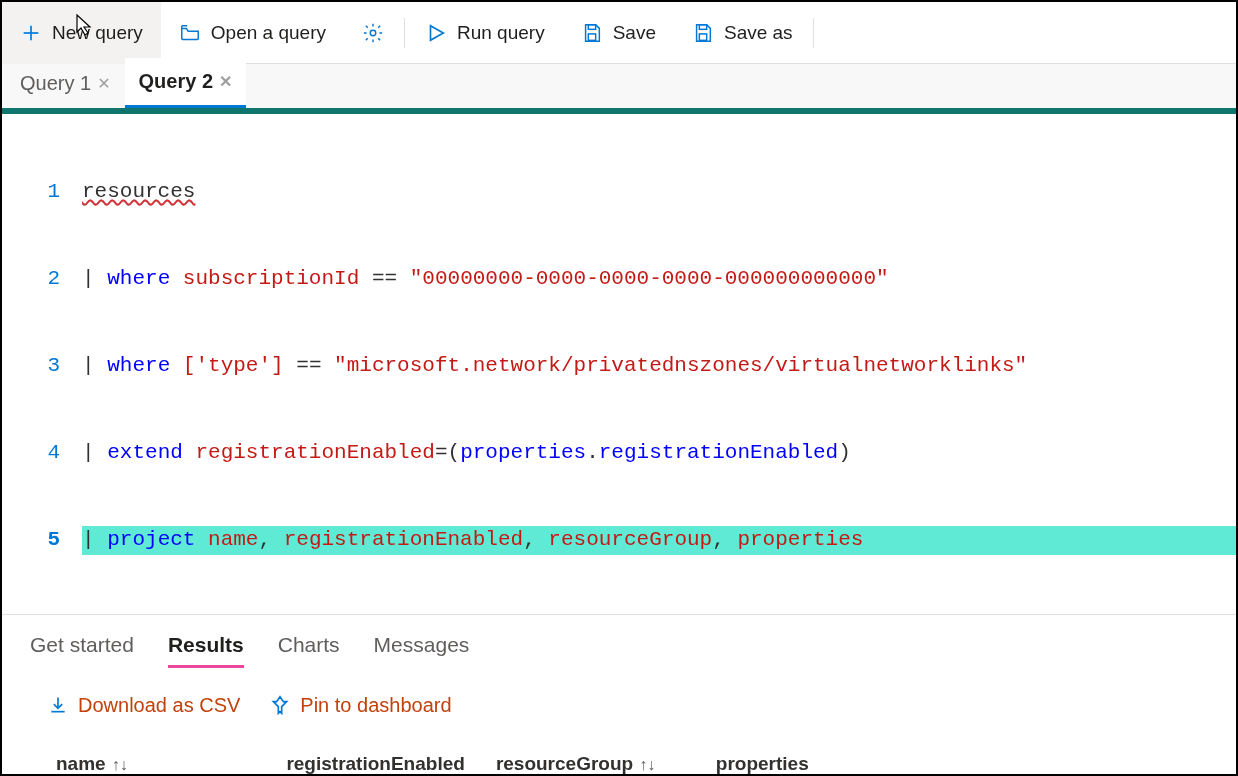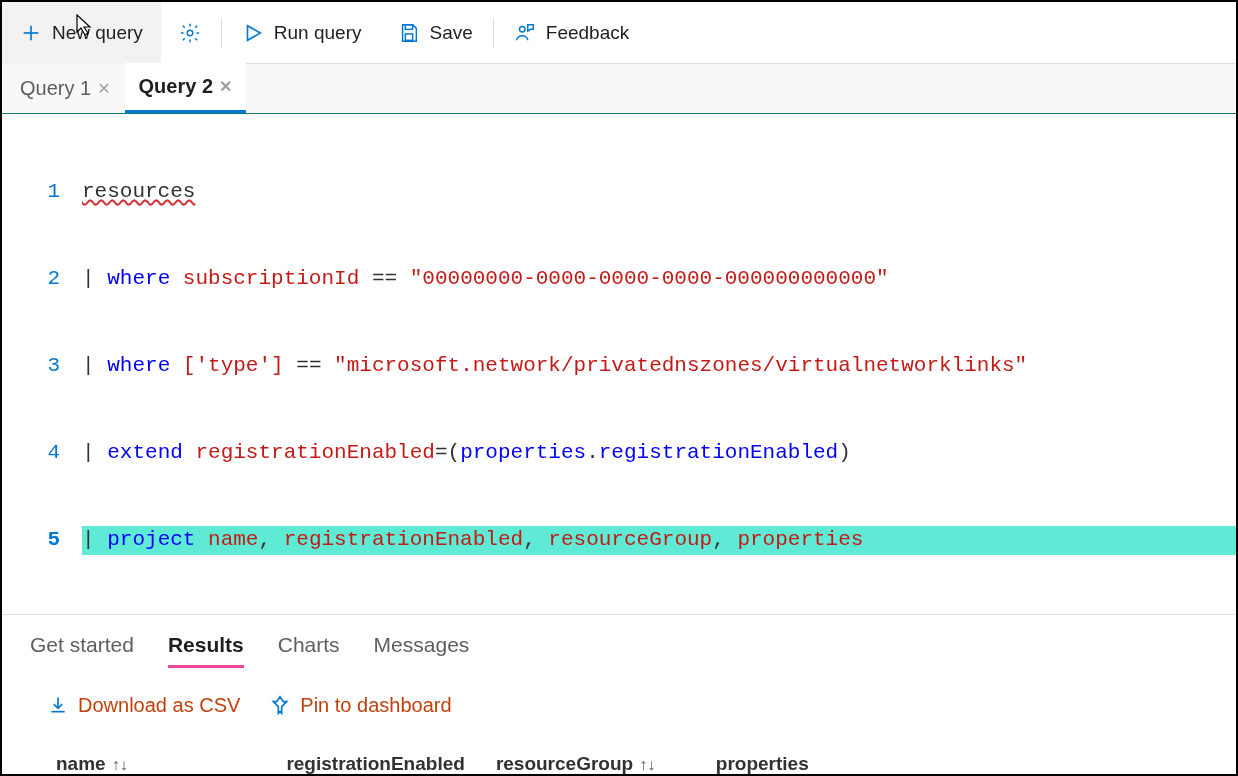--- a/index.html
+++ b/index.html
@@ -34,21 +34,21 @@
   .toolbar .btn.new { background: #f3f2f1; }
   .toolbar .divider { width:1px; height:30px; background:#e1dfdd; margin:0 2px; }
   .toolbar .icon { display:inline-flex; align-items:center; justify-content:center; color:#0078d4; }
   .toolbar svg { width:22px; height:22px; }
 
   .tabsbar {
     display:flex;
     align-items:flex-end;
     background:#f8f8f8;
     height:50px;
-    border-bottom:1px solid #0f766e;
+    border-bottom:6px solid #0f766e;
     padding-left:4px;
   }
   .tab {
     display:flex;
     align-items:center;
     gap:6px;
     padding:0 14px;
     height:50px;
     font-size:20px;
     color:#605e5c;
@@ -149,20 +149,29 @@
       <svg viewBox="0 0 24 24" fill="none" stroke="currentColor" stroke-width="1.8">
           <line x1="12" y1="4" x2="12" y2="20"></line>
           <line x1="4" y1="12" x2="20" y2="12"></line>
         </svg>
     </span>
     <span>New query</span>
   </div>
   <div class="btn">
     <span class="icon">
       <svg viewBox="0 0 24 24" fill="none" stroke="currentColor" stroke-width="1.6">
+          <path d="M3 7h5l2 3h11v8a1 1 0 0 1-1 1H4a1 1 0 0 1-1-1V7z"></path>
+          <path d="M3 7V5a1 1 0 0 1 1-1h5"></path>
+        </svg>
+    </span>
+    <span>Open a query</span>
+  </div>
+  <div class="btn">
+    <span class="icon">
+      <svg viewBox="0 0 24 24" fill="none" stroke="currentColor" stroke-width="1.6">
           <circle cx="12" cy="12" r="3"></circle>
           <path d="M12 2v3M12 19v3M4.2 4.2l2.1 2.1M17.7 17.7l2.1 2.1M2 12h3M19 12h3M4.2 19.8l2.1-2.1M17.7 6.3l2.1-2.1"></path>
         </svg>
     </span>
   </div>
   <div class="divider"></div>
   <div class="btn">
     <span class="icon">
       <svg viewBox="0 0 24 24" fill="none" stroke="currentColor" stroke-width="1.8">
           <polygon points="6,4 20,12 6,20"></polygon>
@@ -173,31 +182,31 @@
   <div class="btn">
     <span class="icon">
       <svg viewBox="0 0 24 24" fill="none" stroke="currentColor" stroke-width="1.6">
           <path d="M5 3h11l4 4v14H5z"></path>
           <rect x="8" y="3" width="8" height="5"></rect>
           <rect x="8" y="13" width="8" height="7"></rect>
         </svg>
     </span>
     <span>Save</span>
   </div>
+  <div class="btn">
+    <span class="icon">
+      <svg viewBox="0 0 24 24" fill="none" stroke="currentColor" stroke-width="1.6">
+          <path d="M5 3h11l4 4v14H5z"></path>
+          <rect x="8" y="3" width="8" height="5"></rect>
+          <rect x="8" y="13" width="8" height="7"></rect>
+        </svg>
+    </span>
+    <span>Save as</span>
+  </div>
   <div class="divider"></div>
-  <div class="btn">
-    <span class="icon">
-      <svg viewBox="0 0 24 24" fill="none" stroke="currentColor" stroke-width="1.6">
-          <circle cx="9" cy="8" r="3"></circle>
-          <path d="M3 20c0-3 3-5 6-5s6 2 6 5"></path>
-          <path d="M15 3h6v5h-3l-3 2V3z"></path>
-        </svg>
-    </span>
-    <span>Feedback</span>
-  </div>
 </div>
 
 <div class="tabsbar">
   <div class="tab">
     <span>Query 1</span>
     <span class="close">✕</span>
   </div>
   <div class="tab active">
     <span>Query 2</span>
     <span class="close">✕</span>

